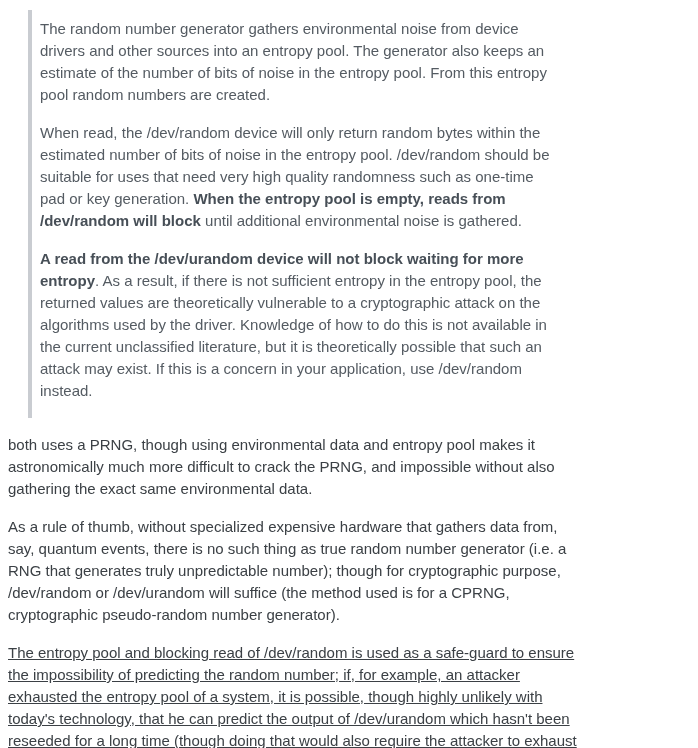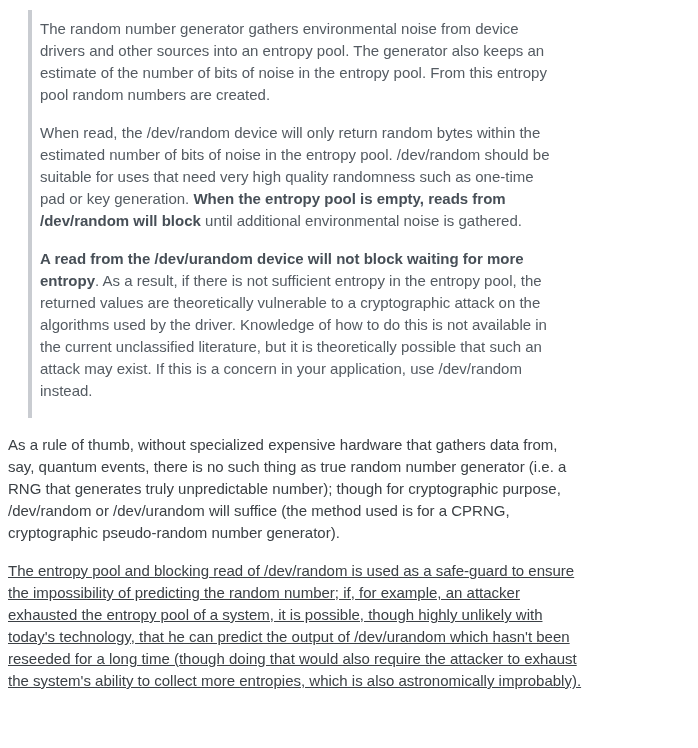--- a/index.html
+++ b/index.html
@@ -51,16 +51,17 @@
 
 <div class="page">
   <blockquote class="quote-block">
     <div class="quote-paragraphs">
         <p><span>The random number generator gathers environmental noise from device drivers and other sources into an entropy pool. The generator also keeps an estimate of the number of bits of noise in the entropy pool. From this entropy pool random numbers are created.</span></p>
         <p><span>When read, the /dev/random device will only return random bytes within the estimated number of bits of noise in the entropy pool. /dev/random should be suitable for uses that need very high quality randomness such as one-time pad or key generation. </span><b>When the entropy pool is empty, reads from /dev/random will block</b><span> until additional environmental noise is gathered.</span></p>
         <p><b>A read from the /dev/urandom device will not block waiting for more entropy</b><span>. As a result, if there is not sufficient entropy in the entropy pool, the returned values are theoretically vulnerable to a cryptographic attack on the algorithms used by the driver. Knowledge of how to do this is not available in the current unclassified literature, but it is theoretically possible that such an attack may exist. If this is a concern in your application, use /dev/random instead.</span></p>
       </div>
   </blockquote>
   <div class="answer-paragraphs">
+      <p>both uses a PRNG, though using environmental data and entropy pool makes it astronomically much more difficult to crack the PRNG, and impossible without also gathering the exact same environmental data.</p>
       <p>As a rule of thumb, without specialized expensive hardware that gathers data from, say, quantum events, there is no such thing as true random number generator (i.e. a RNG that generates truly unpredictable number); though for cryptographic purpose, /dev/random or /dev/urandom will suffice (the method used is for a CPRNG, cryptographic pseudo-random number generator).</p>
       <p>The entropy pool and blocking read of /dev/random is used as a safe-guard to ensure the impossibility of predicting the random number; if, for example, an attacker exhausted the entropy pool of a system, it is possible, though highly unlikely with today's technology, that he can predict the output of /dev/urandom which hasn't been reseeded for a long time (though doing that would also require the attacker to exhaust the system's ability to collect more entropies, which is also astronomically improbably).</p>
     </div>
 </div>
 
 </body></html>

